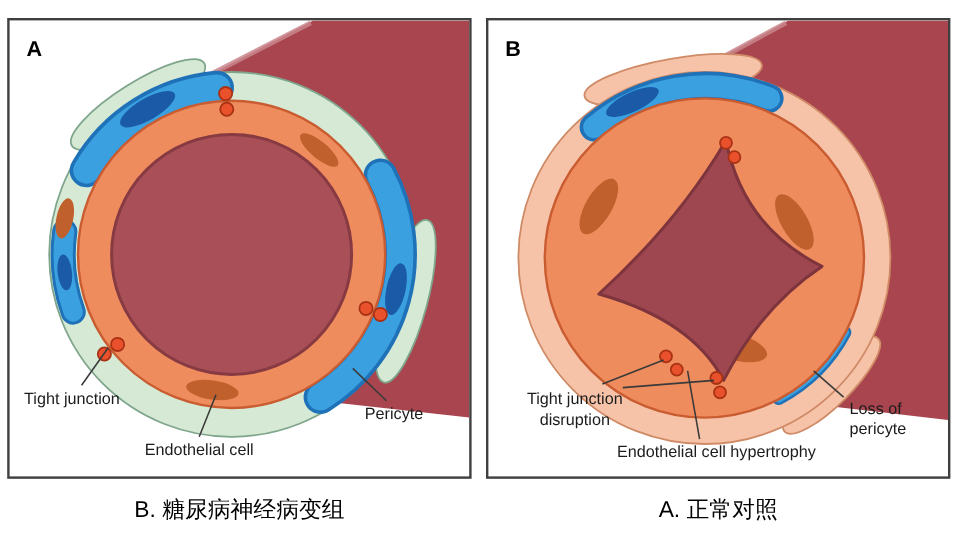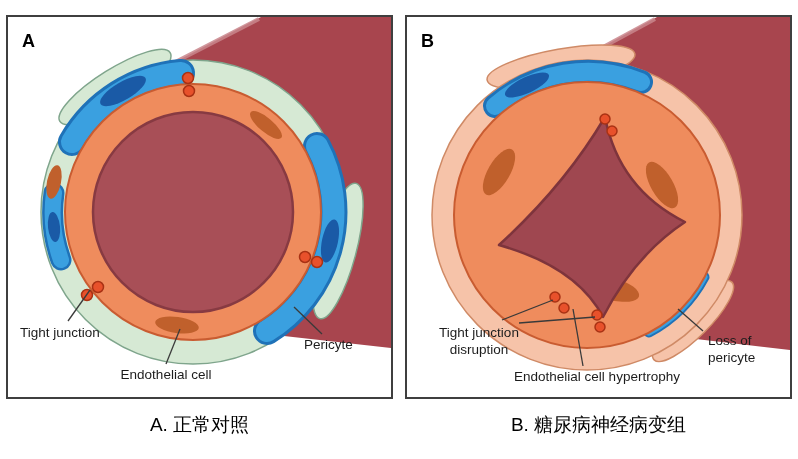--- a/index.html
+++ b/index.html
@@ -126,16 +126,16 @@
         <text x="72" y="320" text-anchor="middle" class="lbl">Tight junction</text>
         <text x="72" y="337" text-anchor="middle" class="lbl">disruption</text>
         <text x="190" y="364" text-anchor="middle" class="lbl">Endothelial cell hypertrophy</text>
         <text x="301" y="328" class="lbl">Loss of</text>
         <text x="301" y="345" class="lbl">pericyte</text>
       </svg>
     </div>
   </div>
 
   <div class="captions">
+    <div class="caption">B. 糖尿病神经病变组</div>
     <div class="caption">A. 正常对照</div>
-    <div class="caption">B. 糖尿病神经病变组</div>
   </div>
 </div>
 
 </body></html>

